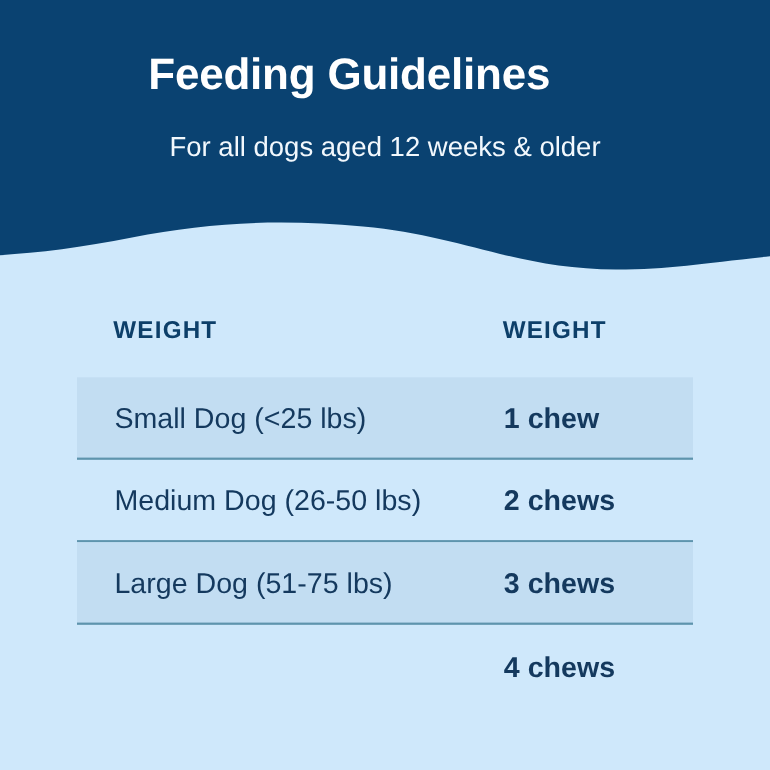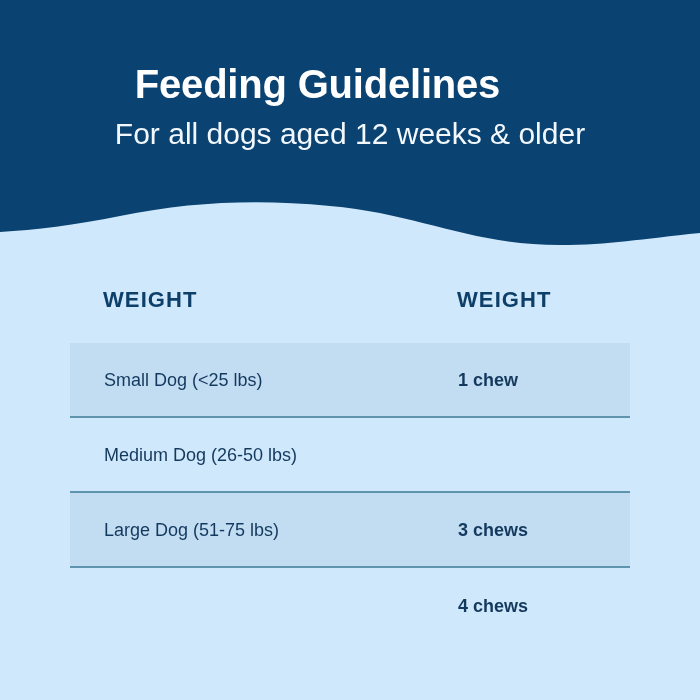--- a/index.html
+++ b/index.html
@@ -32,38 +32,38 @@
   #header-wave-svg {
     position: absolute;
     left: 0;
     top: 0;
     display: block;
   }
 
   #header-title {
     position: absolute;
     left: 0;
-    top: 60px;
+    top: 44px;
     width: 635px;
     text-align: center;
     color: #ffffff;
     font-size: 40px;
     font-weight: bold;
     letter-spacing: -0.2px;
     line-height: 48px;
     white-space: nowrap;
   }
   #header-subtitle {
     position: absolute;
     left: 0;
     top: 118px;
     width: 700px;
     text-align: center;
     color: #f2f8fd;
-    font-size: 30px;
+    font-size: 25px;
     font-weight: normal;
     line-height: 32px;
     white-space: nowrap;
   }
 
   
   #guidelines-table {
     position: absolute;
     left: 70px;
     top: 275px;
@@ -98,21 +98,21 @@
   }
   .table-row.ruled {
     border-bottom: 2px solid #5e94ad;
   }
 
   .cell {
     position: absolute;
     top: 50%;
     transform: translateY(-50%);
     color: #14395e;
-    font-size: 18px;
+    font-size: 26px;
     font-weight: normal;
     line-height: 28px;
     white-space: nowrap;
   }
   .cell.col-weight { left: 34px; }
   .cell.col-daily  { left: 388px; font-weight: bold; }
 </style>
 </head>
 <body>
 
@@ -139,20 +139,21 @@
       <div class="head-cell col-daily">WEIGHT</div>
     </div>
 
     <div class="table-row striped ruled">
       <div class="cell col-weight">Small Dog (&lt;25 lbs)</div>
       <div class="cell col-daily">1 chew</div>
     </div>
 
     <div class="table-row ruled">
       <div class="cell col-weight">Medium Dog (26-50 lbs)</div>
+      <div class="cell col-daily">2 chews</div>
     </div>
 
     <div class="table-row striped ruled">
       <div class="cell col-weight">Large Dog (51-75 lbs)</div>
       <div class="cell col-daily">3 chews</div>
     </div>
 
     <div class="table-row">
       <div class="cell col-daily">4 chews</div>
     </div>

